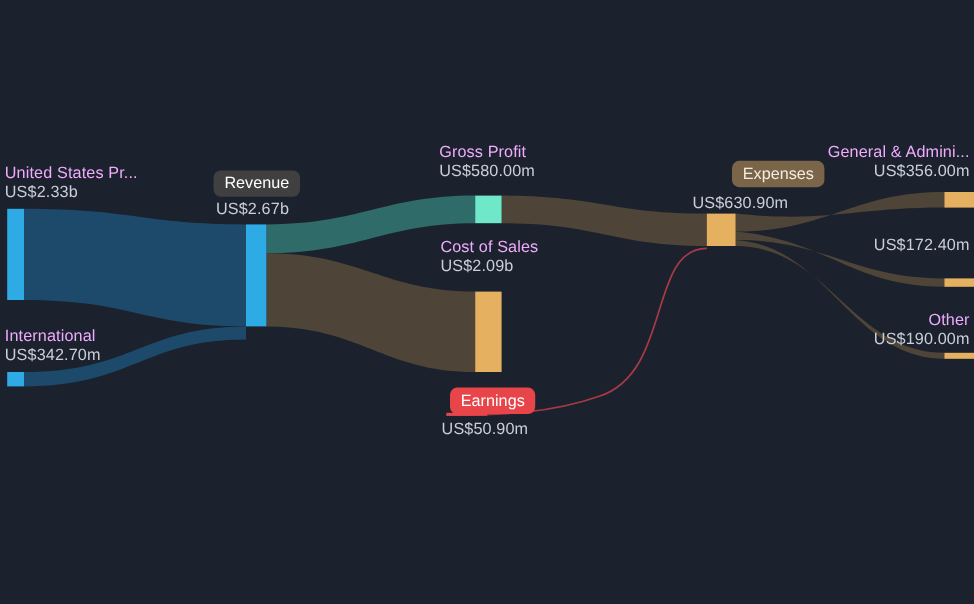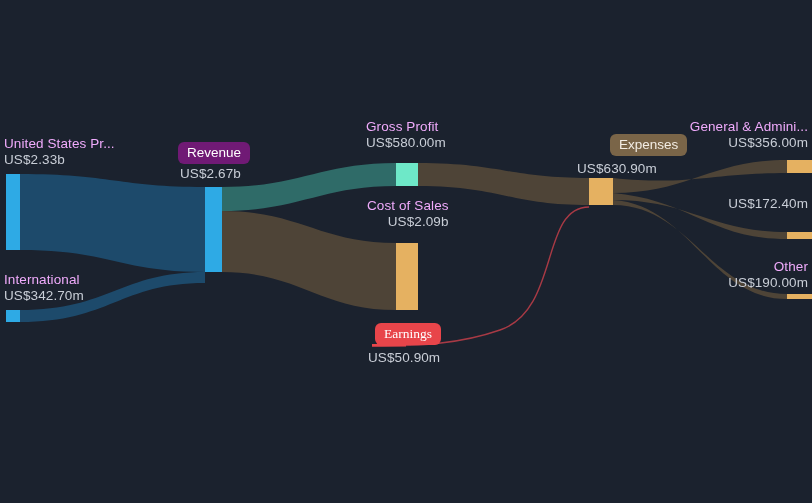--- a/index.html
+++ b/index.html
@@ -28,23 +28,23 @@
   .pill{
     position:absolute;
     display:inline-block;
     padding:3px 9px 4px 9px;
     border-radius:6px;
     font-size:13.5px;
     line-height:15px;
     color:#ffffff;
     white-space:nowrap;
   }
-  .pill.revenue{background:#701a75;}
+  .pill.revenue{background:#404040;}
   .pill.expenses{background:#7a6548;color:#f2ece3;margin-left:40px;}
-  .pill.earnings{background:#e8454a;font-family:Liberation Serif, serif;}
+  .pill.earnings{background:#e8454a;}
 </style>
 </head>
 <body>
 
 <div id="chart-root">
 
   <svg class="sankey" viewBox="0 0 812 503" xmlns="http://www.w3.org/2000/svg">
 
     <g>
 
@@ -94,21 +94,21 @@
   <div class="pill revenue" style="left:178px;top:142px;">Revenue</div>
   <div class="lbl" style="left:180px;top:166px;">
     <span class="val">US$2.67b</span>
   </div>
 
   <div class="lbl" style="left:366px;top:119px;">
     <span class="name">Gross Profit</span>
     <span class="val">US$580.00m</span>
   </div>
 
-  <div class="lbl" style="left:367px;top:198px;text-align:right;">
+  <div class="lbl" style="left:367px;top:198px;">
     <span class="name">Cost of Sales</span>
     <span class="val">US$2.09b</span>
   </div>
 
   <div class="pill expenses" style="left:570px;top:134px;">Expenses</div>
   <div class="lbl" style="left:577px;top:161px;">
     <span class="val">US$630.90m</span>
   </div>
 
   <div class="pill earnings" style="left:375px;top:323px;">Earnings</div>

